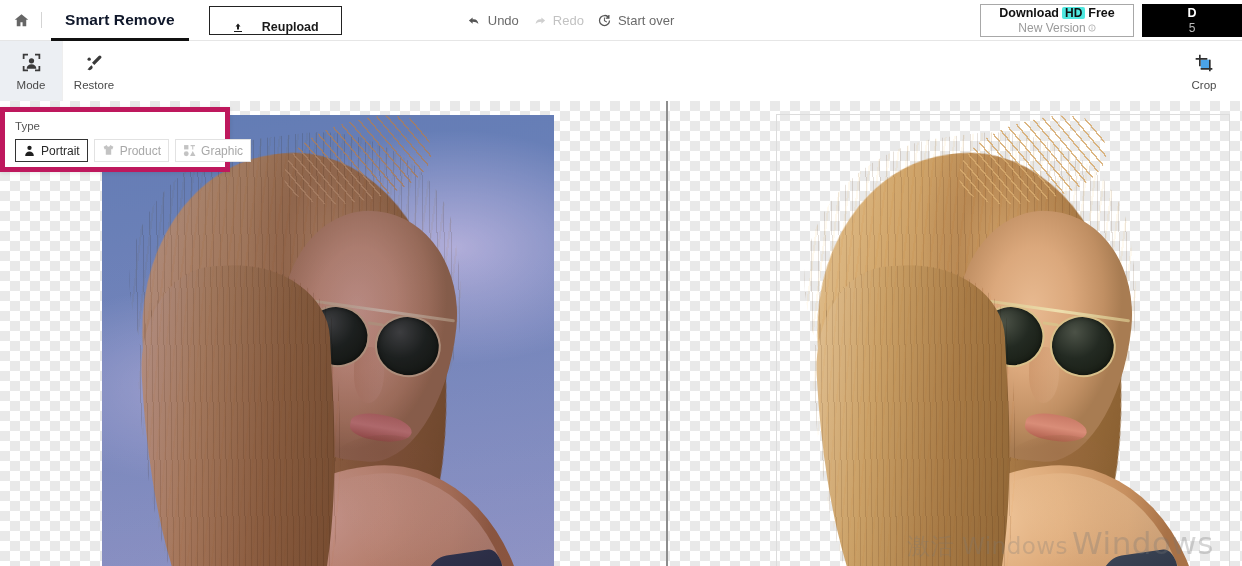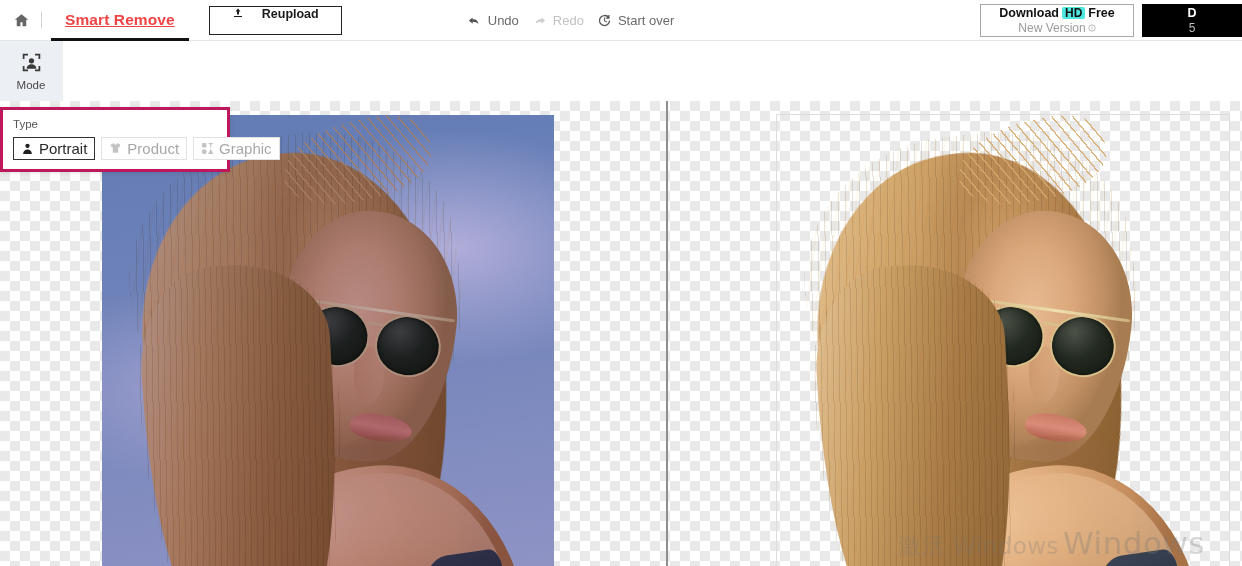--- a/index.html
+++ b/index.html
@@ -31,33 +31,33 @@
     width: 1px; height: 16px; background: #d4d4d4; margin: 0 9px 0 5px;
   }
   .nav-tab {
     position: relative; height: 41px;
     display: flex; align-items: center;
     padding: 0 14px;
     font-size: 15.5px;
     cursor: pointer;
     white-space: nowrap;
   }
-  .nav-tab.active { color: #ef4444; font-weight: bold; letter-spacing: .1px; text-decoration: underline; }
+  .nav-tab.active { color: #0f172a; font-weight: bold; letter-spacing: .1px; }
   .nav-tab.active::after {
     content: ""; position: absolute; left: 0; right: 0; bottom: 0;
     height: 3px; background: #111;
   }
   .nav-tab.inactive { color: #b0b0b0; font-weight: normal; }
 
   .reupload-btn {
     margin-left: 20px;
     width: 133px; height: 29px;
     border: 1px solid #222;
     background: #fff;
-    display: flex; align-items: flex-start; justify-content: center;
+    display: flex; align-items: flex-end; justify-content: center;
     gap: 18px;
     font-size: 12.5px; color: #1a1a1a; font-weight: bold;
     cursor: pointer;
   }
   .reupload-btn svg { width: 12px; height: 12px; fill: #1a1a1a; }
 
   .hist-group { display: flex; align-items: center; margin-left: 125px; gap: 13px; }
   .hist-item {
     display: flex; align-items: center; gap: 6px;
     font-size: 13px; color: #6a6a6a; cursor: pointer;
@@ -259,43 +259,43 @@
     background: linear-gradient(180deg, rgba(108,88,190,.40), rgba(150,90,185,.40));
     mix-blend-mode: multiply;
     pointer-events: none;
   }
 
   
   .type-popup {
     position: absolute; left: 0; top: 107px;
     width: 230px; height: 65px;
     background: #fff;
-    border: 3px solid #be185d;
+    border: 5px solid #be185d;
     box-shadow: 0 1px 4px rgba(0,0,0,.10);
     padding: 8px 10px 0 10px;
     z-index: 30;
   }
   .type-label { font-size: 11.5px; color: #555; margin-bottom: 7px; }
   .type-row { display: flex; gap: 6px; }
   .type-chip {
     height: 23px;
     border: 1px solid #e2e2e2;
     background: #fff;
     display: flex; align-items: center; gap: 5px;
     padding: 0 7px;
-    font-size: 15px; color: #a8a8a8;
+    font-size: 12px; color: #a8a8a8;
     cursor: pointer;
   }
   .type-chip.sel { border: 1px solid #333; color: #2a2a2a; }
   .type-chip svg { fill: #c3c3c3; }
   .type-chip.sel svg { fill: #1f1f1f; }
 
   
   .watermark {
-    position: absolute; right: 37px; bottom: 4px;
+    position: absolute; right: 28px; bottom: 4px;
     font-size: 31px; color: rgba(120,120,120,.30);
     letter-spacing: .5px;
     white-space: nowrap;
     pointer-events: none;
     font-family: "DejaVu Sans", sans-serif;
   }
   .watermark .cn { font-size: 23px; margin-right: 4px; color: rgba(120,120,120,.26); }
 </style>
 </head>
 <body>
@@ -381,25 +381,45 @@
           <path d="M2 2h6v2H4v4H2zM22 2v6h-2V4h-4V2zM2 22v-6h2v4h4v2zM22 22h-6v-2h4v-4h2z"></path>
           <circle cx="12" cy="10" r="3"></circle>
           <path d="M6.5 19c0-3.2 2.5-5 5.5-5s5.5 1.8 5.5 5z"></path>
         </svg>
       </span>
       <span>Mode</span>
     </div>
 
     <div class="tool-sep"></div>
 
+    <div class="tool">
+      <span class="ico">
+        <svg viewBox="0 0 24 24" width="20" height="20">
+          <path d="M20.4 3.6a2 2 0 0 0-2.8 0l-8 8 2.8 2.8 8-8a2 2 0 0 0 0-2.8z"></path>
+          <path d="M9 14.6 6.5 17c-1 1-1.3 1.9-2.5 2.6 1.4 1.2 3.2 1.3 4.6.3 1.3-.9 1.6-2 1.9-3.2z"></path>
+          <circle cx="6.2" cy="7.4" r="2"></circle>
+        </svg>
+      </span>
+      <span>Restore</span>
+    </div>
 
 
     <div class="tool-spacer"></div>
 
 
+    <div class="tool wide">
+      <span class="ico">
+        <svg viewBox="0 0 24 24" width="20" height="20">
+          <rect x="8" y="8" width="11" height="11" fill="#4aa3e8"></rect>
+          <path d="M6 2h2v14H6zM2 6h14v2H2z" fill="#2f2f2f"></path>
+          <path d="M18 8h2v14h-2zM8 18h14v2H8z" fill="#2f2f2f"></path>
+        </svg>
+      </span>
+      <span>Crop</span>
+    </div>
   </div>
 
   <div class="canvas">
 
     <div class="pane left">
       <div class="photo left">
         <div class="sky"></div>
         <div class="hair"></div>
         <div class="hair-strands"></div>
         <div class="wisp"></div>

